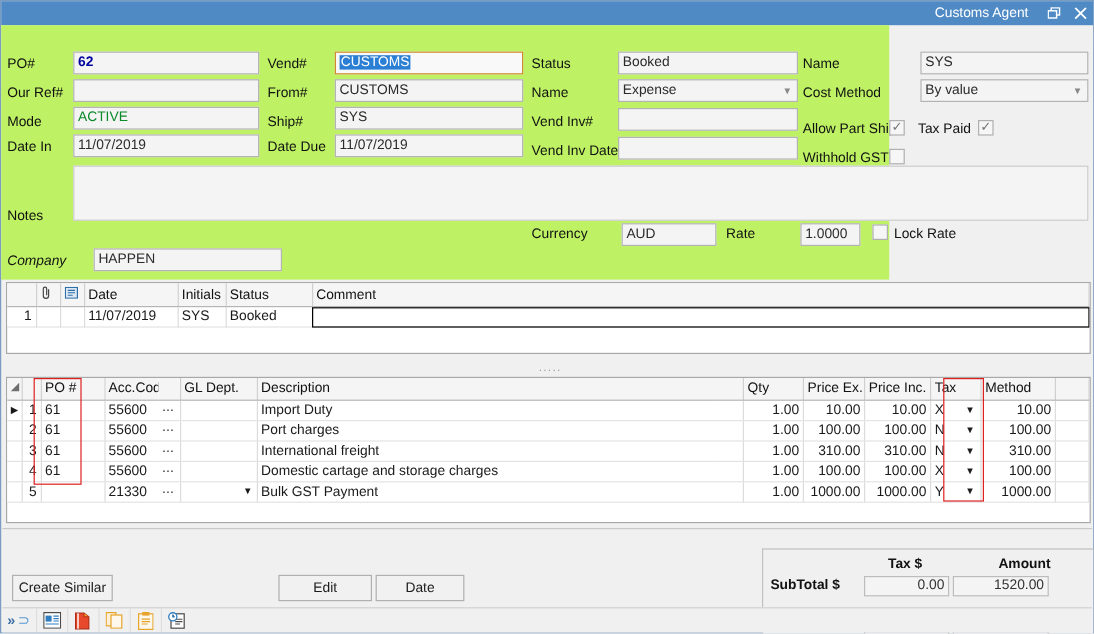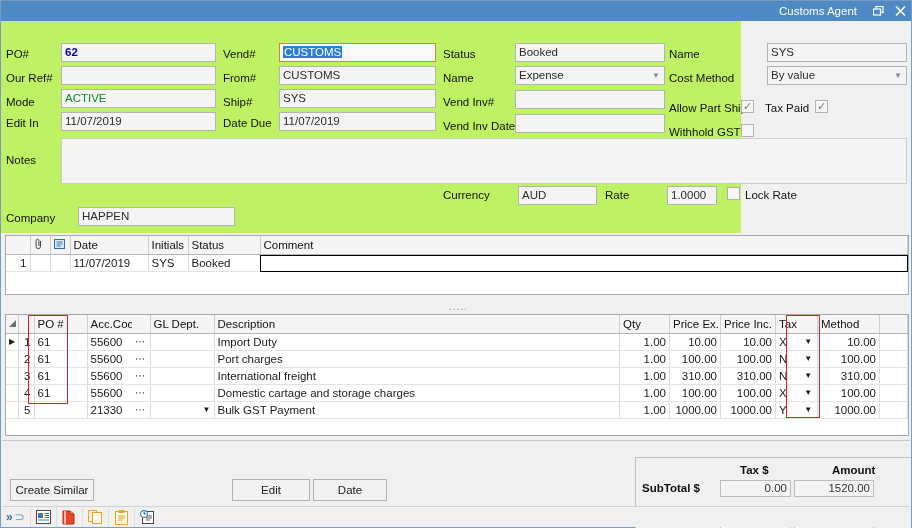--- a/index.html
+++ b/index.html
@@ -188,21 +188,21 @@
           <path d="M1 0.5 L10 9.5 M10 0.5 L1 9.5" stroke="#fff" stroke-width="1.5"></path>
         </svg>
     </span>
   </div>
 
   <div class="form">
 
     <span class="lbl" style="left:5px; top:27px;">PO#</span>
     <span class="lbl" style="left:5px; top:51px;">Our Ref#</span>
     <span class="lbl" style="left:5px; top:75px;">Mode</span>
-    <span class="lbl" style="left:5px; top:96px;">Edit In</span>
+    <span class="lbl" style="left:5px; top:96px;">Date In</span>
 
     <div class="fld blue" style="left:60px; top:22px; width:155px;">62</div>
     <div class="fld" style="left:60px; top:45px; width:155px;"></div>
     <div class="fld green" style="left:60px; top:68px; width:155px;">ACTIVE</div>
     <div class="fld" style="left:60px; top:91px; width:155px;">11/07/2019</div>
 
     <span class="lbl" style="left:222px; top:27px;">Vend#</span>
     <span class="lbl" style="left:222px; top:51px;">From#</span>
     <span class="lbl" style="left:222px; top:75px;">Ship#</span>
     <span class="lbl" style="left:222px; top:96px;">Date Due</span>
@@ -239,31 +239,31 @@
       <span class="arrow">▼</span>
     </div>
 
     <span class="lbl" style="left:668px; top:81px;">Allow Part Ship</span>
     <span class="chk" style="left:740px; top:79px;">✓</span>
     <span class="lbl" style="left:764px; top:81px;">Tax Paid</span>
     <span class="chk" style="left:814px; top:79px;">✓</span>
     <span class="lbl" style="left:668px; top:105px;">Withhold GST</span>
     <span class="chk" style="left:740px; top:103px;"></span>
 
-    <span class="lbl" style="left:5px; top:133px;">Notes</span>
+    <span class="lbl" style="left:5px; top:153px;">Notes</span>
     <div class="notes" style="left:60px; top:117px; width:846px; height:46px;"></div>
 
     <span class="lbl" style="left:442px; top:168px;">Currency</span>
     <div class="fld" style="left:517px; top:165px; width:79px;">AUD</div>
     <span class="lbl" style="left:604px; top:168px;">Rate</span>
     <div class="fld" style="left:666px; top:165px; width:50px;">1.0000</div>
     <span class="chk" style="left:726px; top:166px;"></span>
     <span class="lbl" style="left:744px; top:168px;">Lock Rate</span>
 
-    <span class="lbl" style="left:5px; top:191px;">Company</span>
+    <span class="lbl" style="left:5px; top:191px;font-style:italic;">Company</span>
     <div class="fld" style="left:77px; top:186px; width:157px;">HAPPEN</div>
   </div>
 
   <div class="gridbox" style="left:4px; top:234px; width:904px; height:60px;">
     <table class="grid">
       <colgroup>
         <col style="width:24px">
           <col style="width:20px">
           <col style="width:20px">
         <col style="width:78px">

